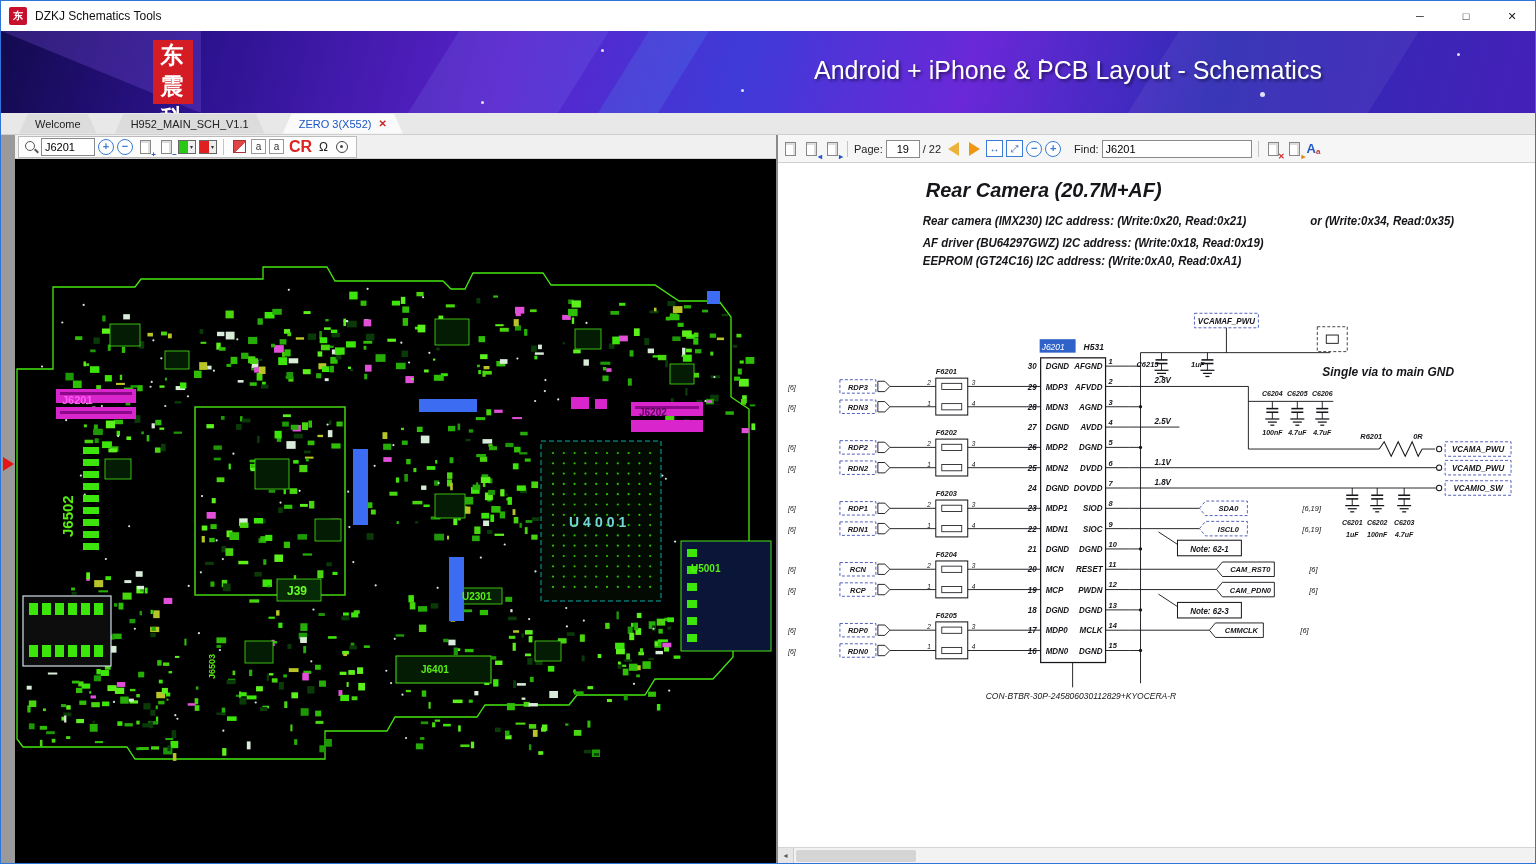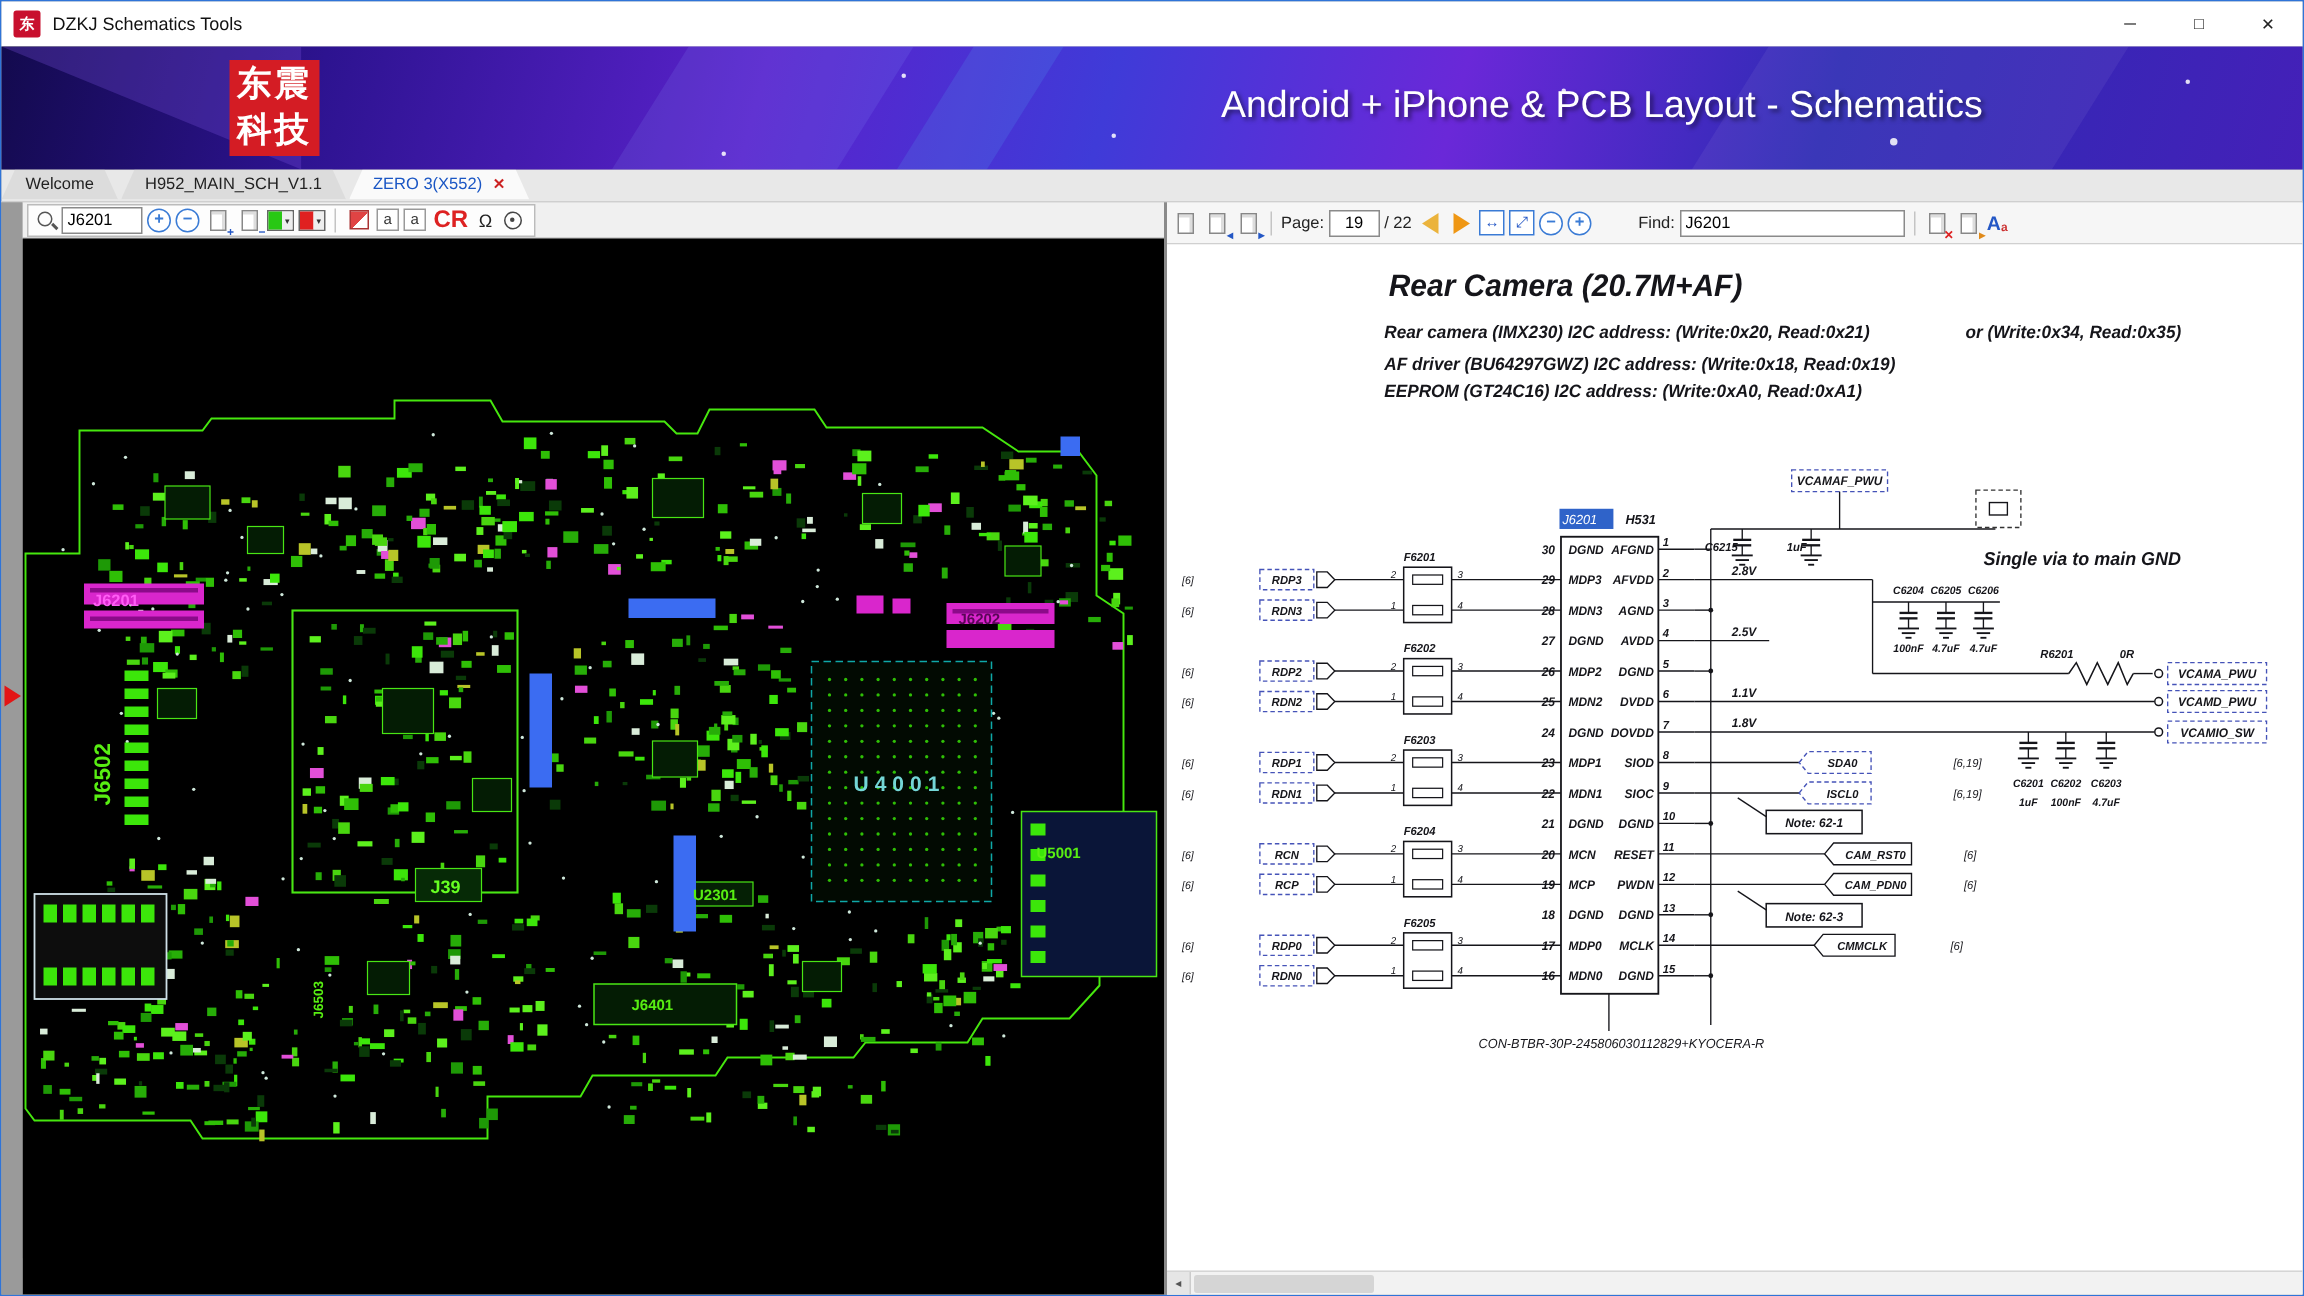--- a/index.html
+++ b/index.html
@@ -10,24 +10,24 @@
 .title-text{font-size:12px;color:#111;}
 .win-controls{margin-left:auto;display:flex;height:100%;}
 .wc{width:46px;height:100%;display:flex;align-items:center;justify-content:center;font-size:11px;color:#222;}
 .banner{height:82px;position:relative;overflow:hidden;flex:0 0 auto;background:linear-gradient(105deg,#130a4e 0%,#2d1390 14%,#5a22cc 33%,#3f3bd8 48%,#6a28d8 63%,#2e2bb4 79%,#4420b8 100%);}
 .streak{position:absolute;transform:skewX(-32deg);}
 .s1{left:430px;top:-20px;width:150px;height:130px;background:rgba(150,170,255,.13);}
 .s2{left:620px;top:-10px;width:60px;height:110px;background:rgba(90,220,255,.12);}
 .s3{left:1150px;top:-20px;width:240px;height:130px;background:rgba(255,255,255,.06);}
 .s4{left:1330px;top:0;width:200px;height:82px;background:rgba(120,80,220,.30);clip-path:polygon(0 0,100% 100%,100% 0);transform:none;}
 .dots{position:absolute;left:600px;top:18px;width:3px;height:3px;border-radius:50%;background:#fff;opacity:.85;box-shadow:140px 40px 0 #fff,660px 44px 0 1px #fff,856px 4px 0 #fff,-120px 52px 0 #fff,440px 10px 0 #fff;}
-.logo{position:absolute;left:152px;top:9px;width:60px;height:64px;background:#d41c24;color:#fff;font-weight:bold;font-size:23px;line-height:31px;text-align:center;letter-spacing:2px;}
+.logo{position:absolute;left:152px;top:9px;width:40px;height:64px;background:#d41c24;color:#fff;font-weight:bold;font-size:23px;line-height:31px;text-align:center;letter-spacing:2px;}
 .brand{position:absolute;left:238px;top:17px;font-size:34px;font-weight:bold;color:#fff;text-shadow:2px 3px 4px rgba(0,0,0,.55);}
 .subtitle{position:absolute;left:813px;top:25px;font-size:25px;color:#fff;text-shadow:2px 2px 3px rgba(0,0,0,.5);}
-.tabbar{height:22px;background:#e8e8e8;display:flex;align-items:flex-start;gap:2px;flex:0 0 auto;border-bottom:1px solid #cfcfcf;}
+.tabbar{height:22px;background:#e8e8e8;display:flex;align-items:center;padding-left:18px;gap:18px;flex:0 0 auto;border-bottom:1px solid #cfcfcf;}
 .tab{position:relative;height:20px;padding:0 16px;display:flex;align-items:center;font-size:11px;color:#222;background:#dcdcdc;clip-path:polygon(9px 0,calc(100% - 9px) 0,100% 100%,0 100%);white-space:nowrap;}
 .tab.active{background:#fafafa;color:#1a56c4;}
 .tab .close{margin-left:7px;color:#cc2222;font-size:10px;font-weight:bold;}
 .main{flex:1;display:flex;position:relative;background:#a0a0a0;min-height:0;}
 .gutter{width:14px;background:#9a9a9a;position:relative;flex:0 0 auto;}
 .red-arrow{position:absolute;left:2px;top:322px;width:0;height:0;border-top:7px solid transparent;border-bottom:7px solid transparent;border-left:11px solid #e31515;}
 .left-panel{width:761px;flex:0 0 auto;display:flex;flex-direction:column;background:#f0f0f0;min-height:0;}
 .toolbar{height:24px;background:#f0f0f0;border-bottom:1px solid #d0d0d0;display:flex;align-items:center;padding:0 3px;gap:3px;font-size:11px;flex:0 0 auto;}
 .toolbar.sch{height:28px;background:#f6f6f6;}
 .tb-box{display:flex;align-items:center;gap:3px;border:1px solid #bbb;background:#fdfdfd;height:22px;padding:0 5px;}
@@ -1219,21 +1219,21 @@
         <span class="ticon">
             <span class="tri-left"></span>
           </span>
         <span class="ticon">
             <span class="tri-right"></span>
           </span>
         <span class="fit-ico">↔</span>
         <span class="fit-ico">⤢</span>
         <span class="circle-btn">−</span>
         <span class="circle-btn">+</span>
-        <span class="lbl" style="margin-left:28px">Find:</span>
+        <span class="lbl" style="margin-left:10px">Find:</span>
         <input class="tb-input" style="width: 150px;" value="J6201">
         <span class="sep"></span>
         <span class="ticon">
             <span class="page-ico"></span>
             <span class="mini red">✕</span>
           </span>
         <span class="ticon">
             <span class="page-ico"></span>
             <span class="mini orange">▸</span>
           </span>

